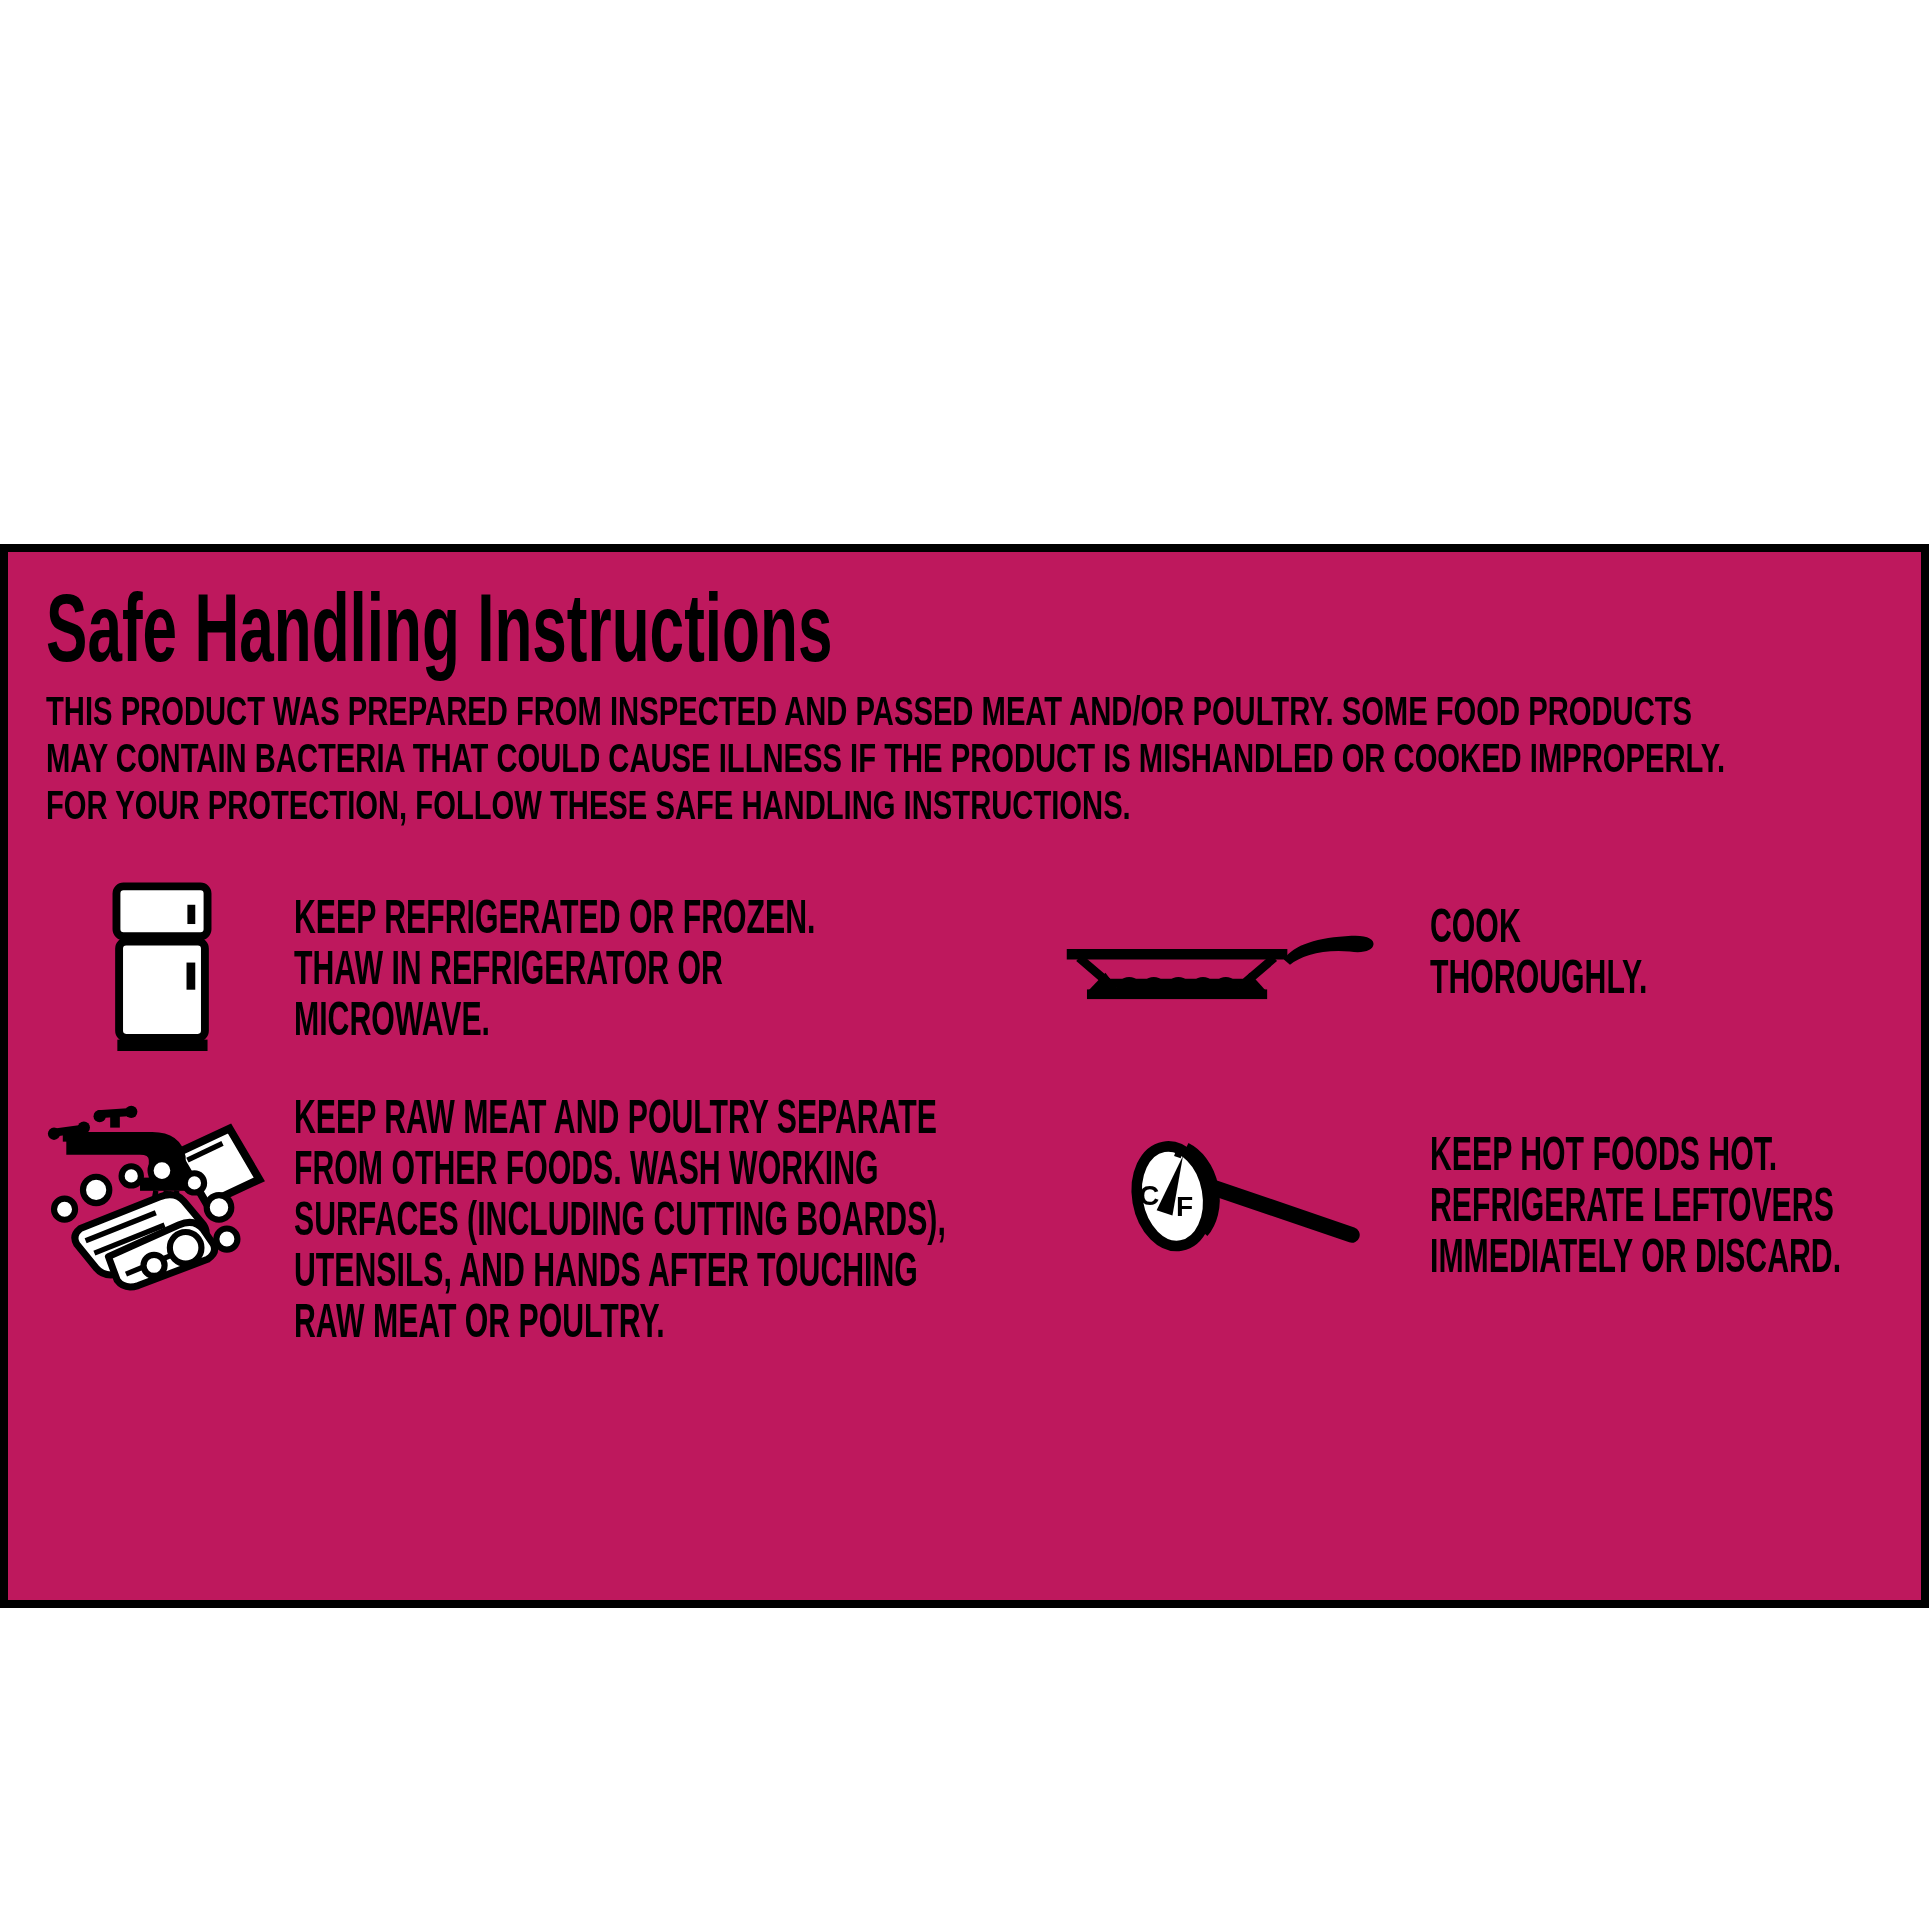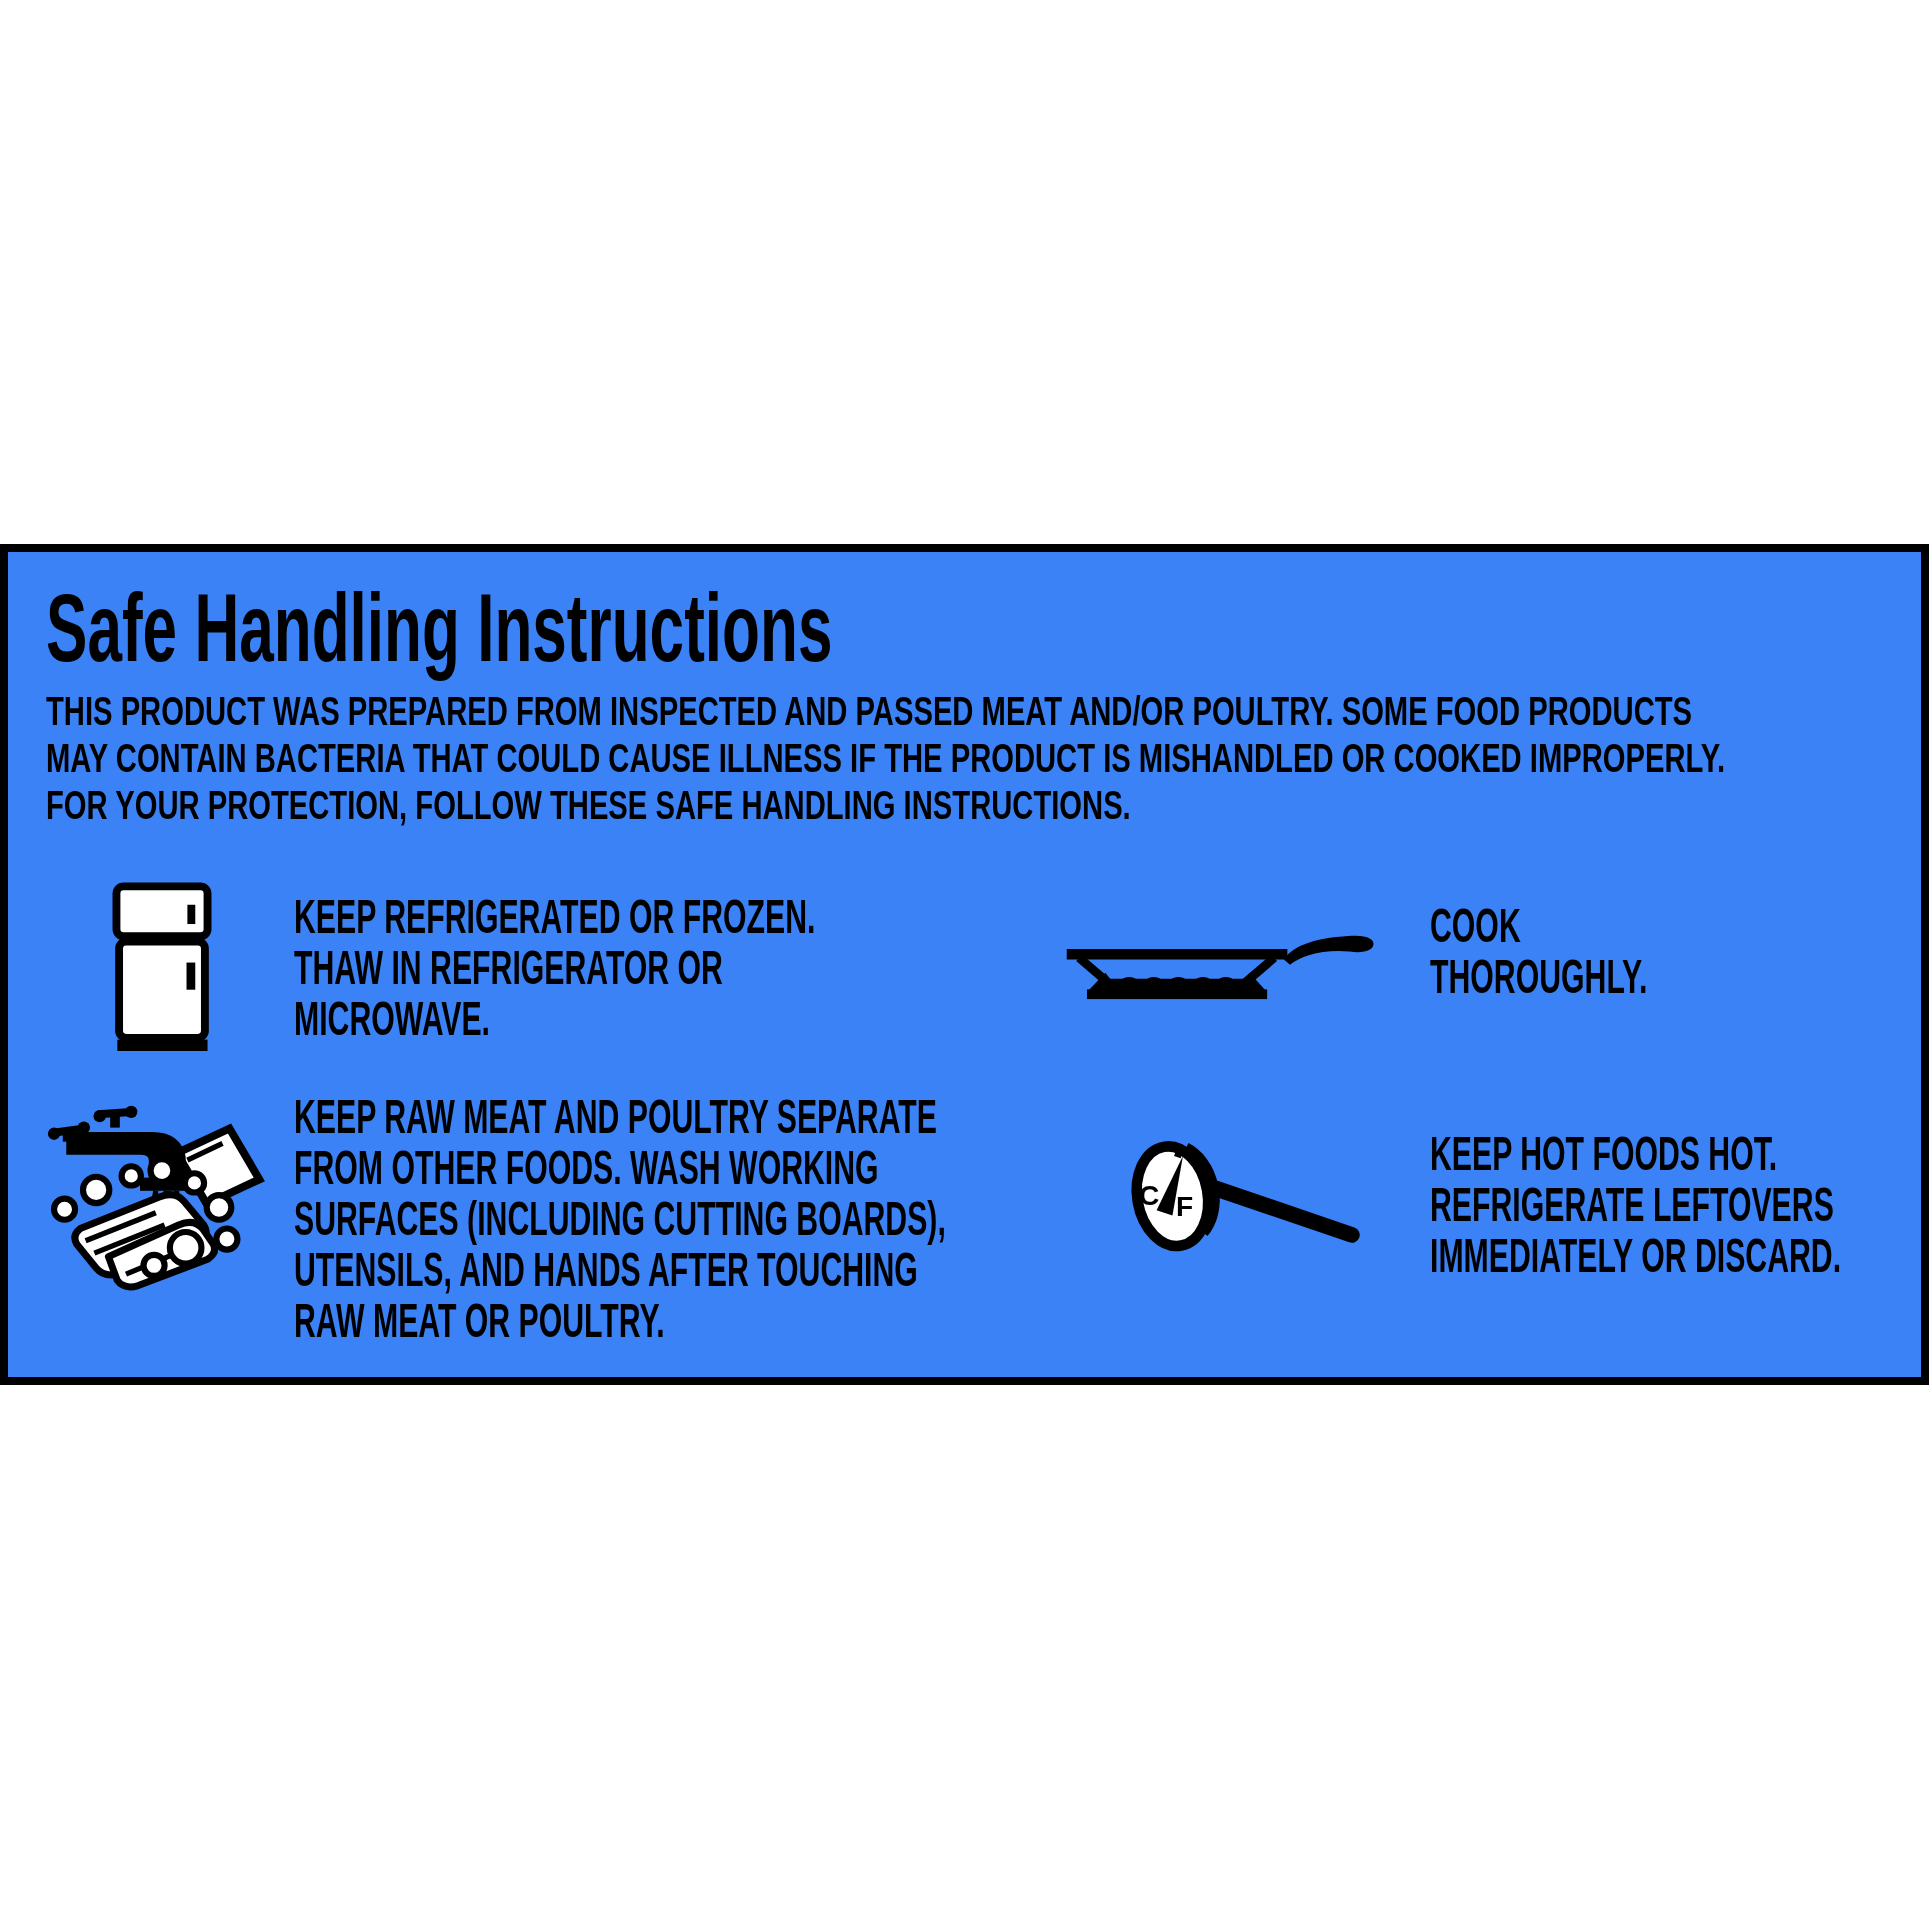--- a/index.html
+++ b/index.html
@@ -4,23 +4,23 @@
 <style>
   html, body { margin:0; padding:0; }
   body {
     width:1931px; height:1931px; position:relative;
     background:#ffffff;
     font-family:"Liberation Sans","DejaVu Sans",sans-serif;
     color:#000000;
   }
   .label-box {
     position:absolute; left:0px; top:544px;
-    width:1929px; height:841px;
+    width:1929px; height:1064px;
     border:8px solid #000000; box-sizing:border-box;
-    background:#3b82f6;
+    background:#be185d;
   }
   .abs { position:absolute; }
   .page-title {
     left:38px; top:27px;
     font-size:97px; line-height:97px; font-weight:bold;
     white-space:pre; transform:scaleX(0.64); transform-origin:0 0;
   }
   .intro {
     left:38px; top:136px;
     font-size:40px; line-height:47px; font-weight:bold;

